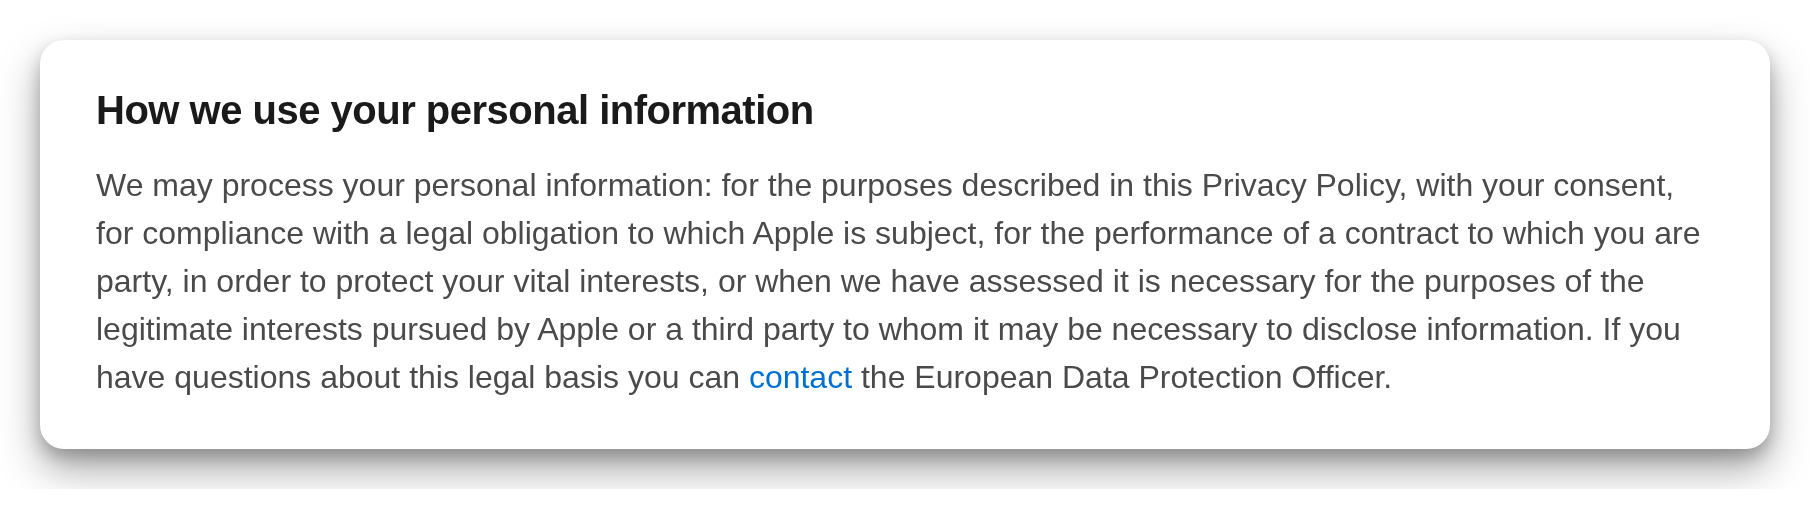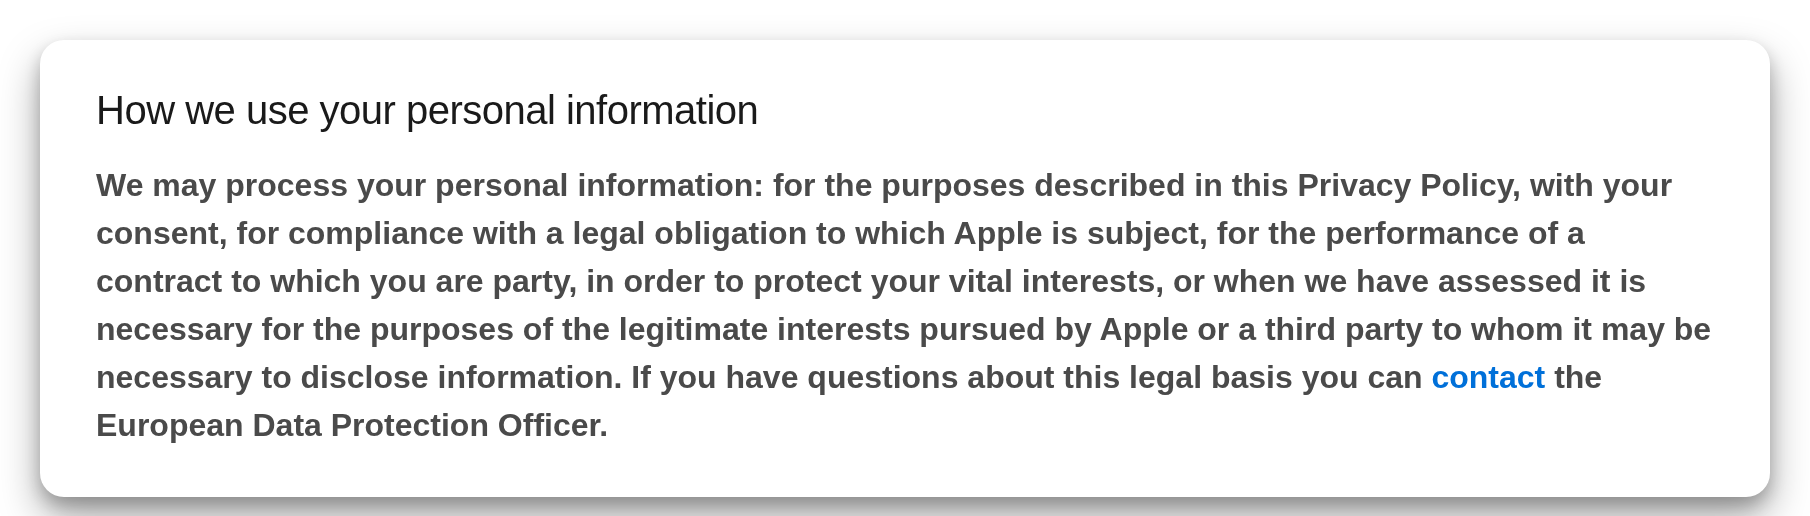--- a/index.html
+++ b/index.html
@@ -14,30 +14,30 @@
       width: 1810px;
     }
     .card {
       background: #ffffff;
       border-radius: 24px;
       padding: 48px 56px;
       box-shadow: 0 20px 40px rgba(0, 0, 0, 0.35), 0 8px 16px rgba(0, 0, 0, 0.2);
     }
     .heading {
       font-size: 40px;
-      font-weight: 400;
+      font-weight: 700;
       color: #1a1a1a;
       margin-bottom: 28px;
       letter-spacing: -0.5px;
     }
     .body-text {
       font-size: 32px;
       line-height: 1.5;
       color: #4a4a4a;
-      font-weight: 700;
+      font-weight: 400;
     }
     .link {
       color: #0070d9;
       text-decoration: none;
       cursor: pointer;
     }
   </style>
 </head>
 <body>
 

